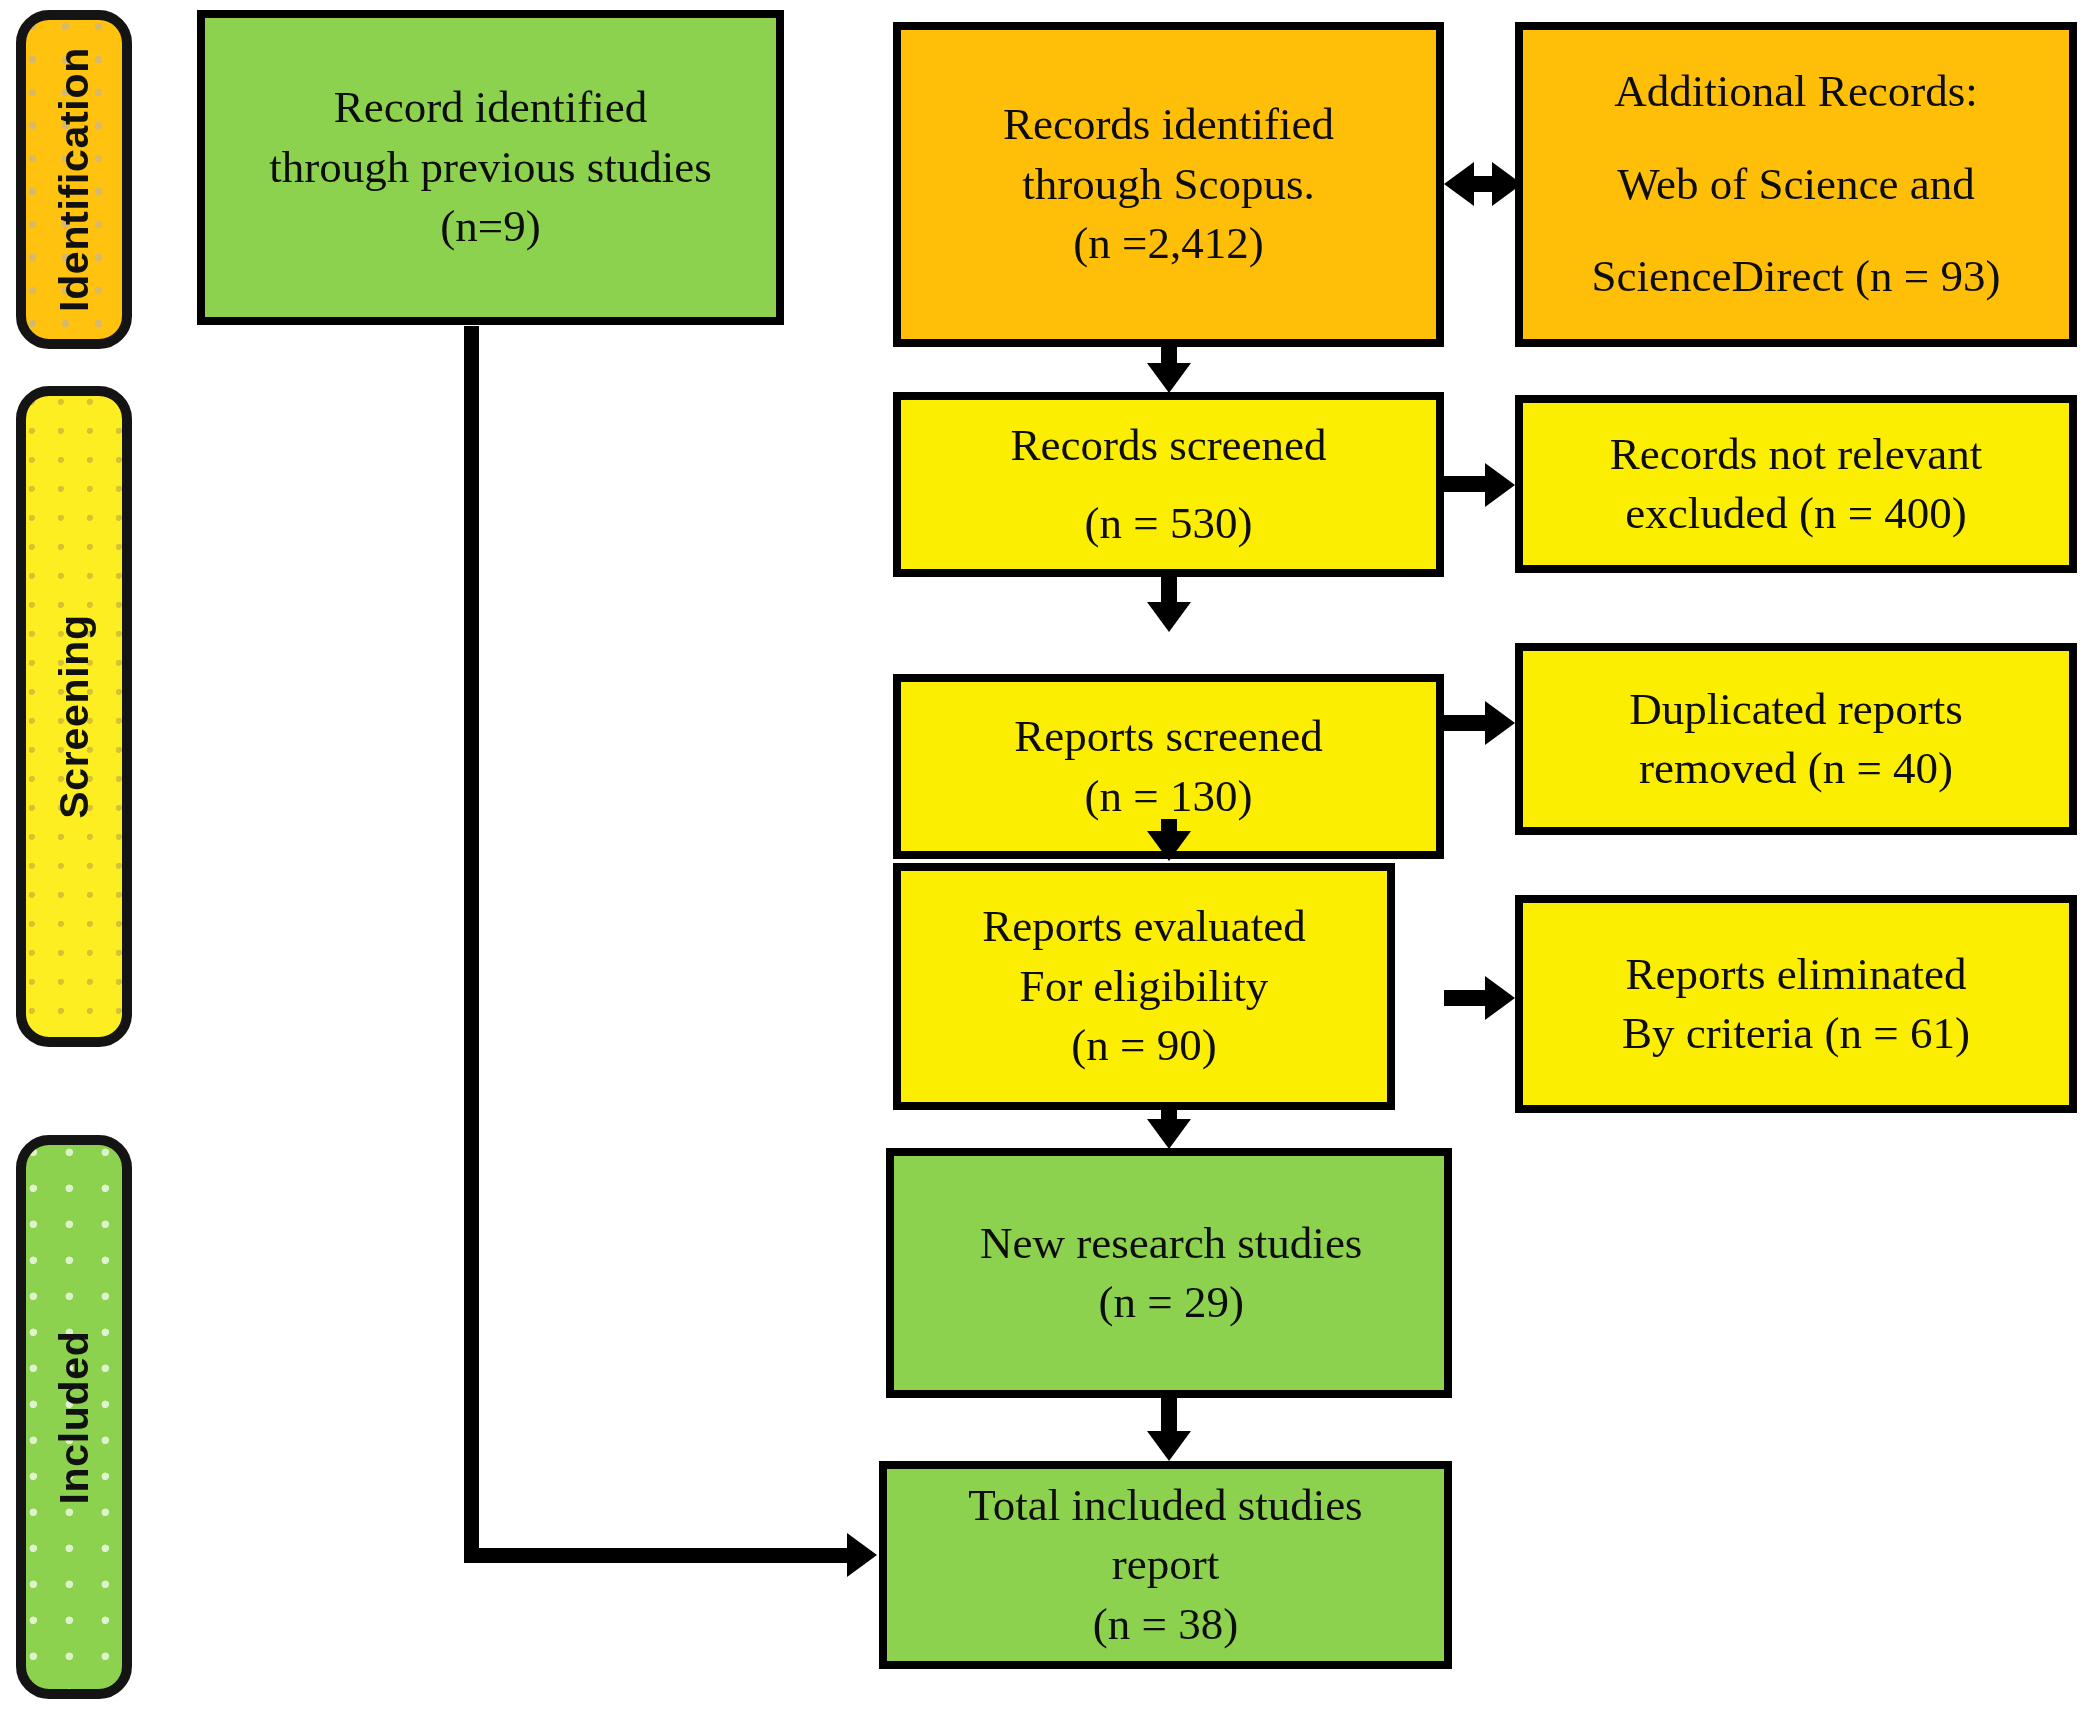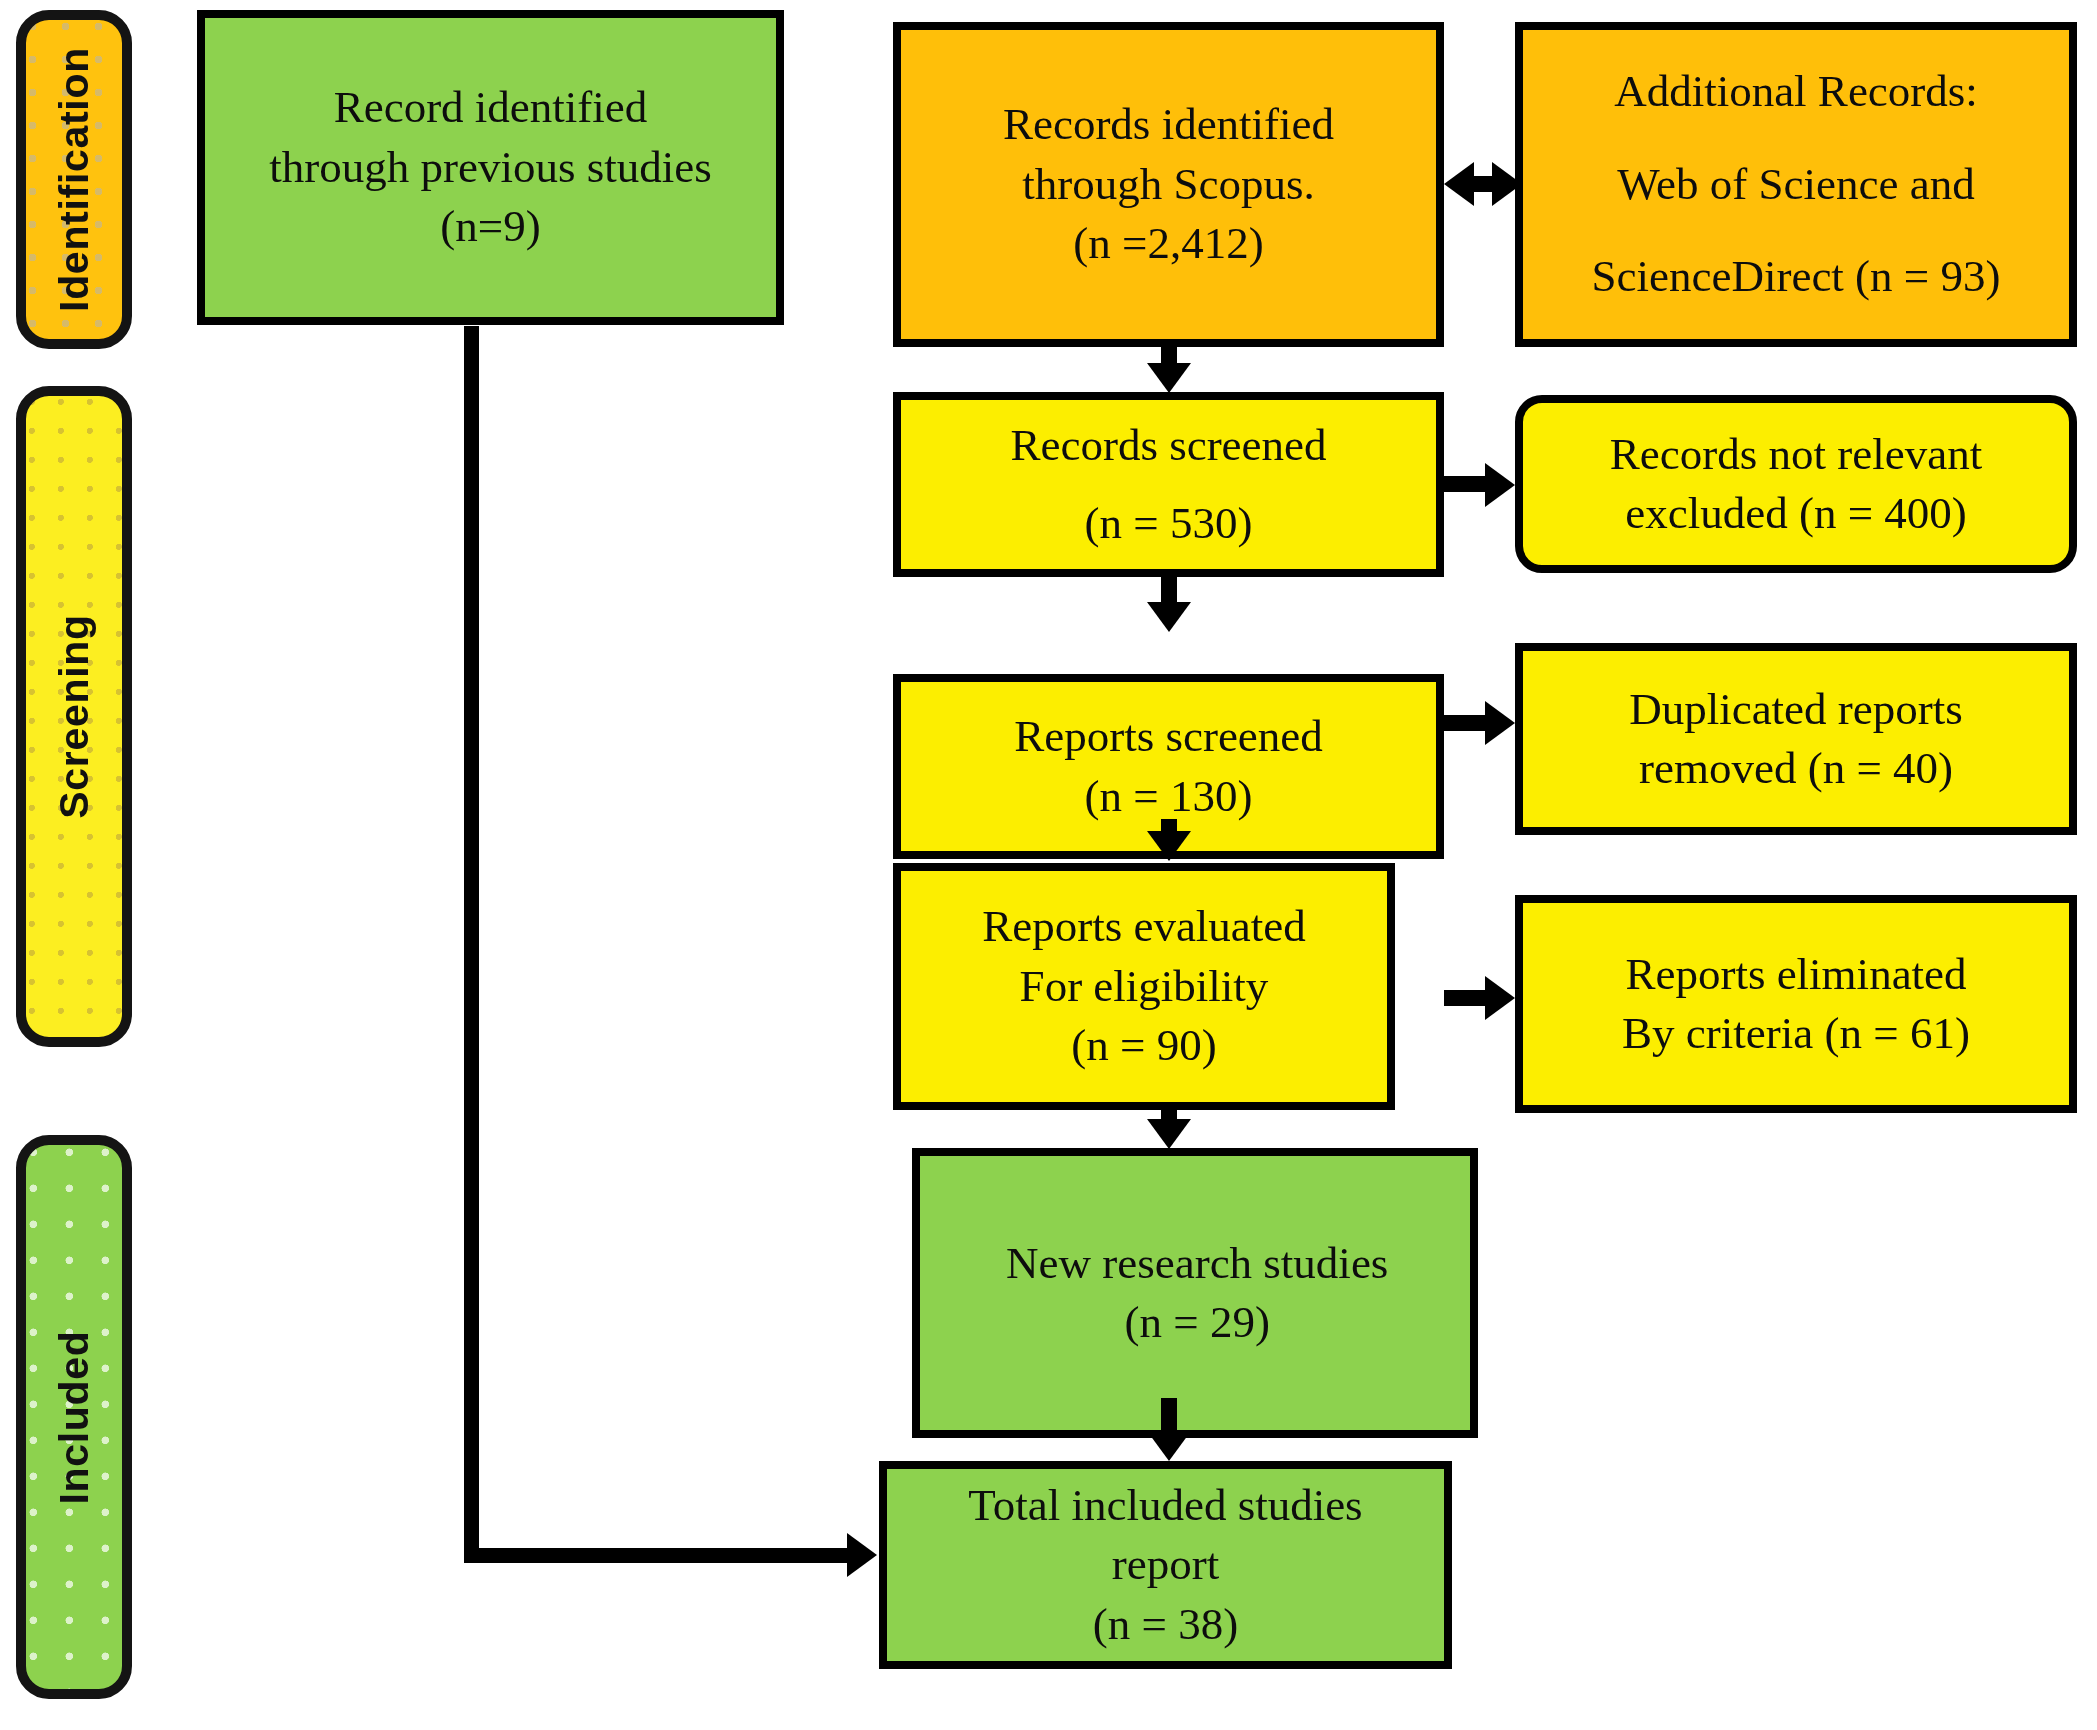--- a/index.html
+++ b/index.html
@@ -137,21 +137,21 @@
     <div class="conn" style="left:1466px; top:176px; width:30px; height:16px;"></div>
     <div class="arrow-head ah-left" style="left:1444px; top:162px;"></div>
     <div class="arrow-head ah-right" style="left:1492px; top:162px;"></div>
   </div>
 
   <div class="flow-box box-yellow" style="left:893px; top:392px; width:551px; height:185px;gap:18px;">
     <span class="ln">Records screened</span>
     <span class="ln">(n = 530)</span>
   </div>
 
-  <div class="flow-box box-yellow" style="left:1515px; top:395px; width:562px; height:178px;border-radius:27px;">
+  <div class="flow-box box-yellow" style="left:1515px; top:395px; width:562px; height:178px;">
     <span class="ln">Records not relevant</span>
     <span class="ln">excluded (n = 400)</span>
   </div>
 
   <div>
     <div class="conn" style="left:1161px; top:347px; width:16px; height:19px;"></div>
     <div class="arrow-head ah-down" style="left:1147px; top:363px;"></div>
   </div>
 
   <div>
@@ -193,21 +193,21 @@
   <div>
     <div class="conn" style="left:1161px; top:819px; width:16px; height:14.5px;"></div>
     <div class="arrow-head ah-down" style="left:1147px; top:831px;"></div>
   </div>
 
   <div>
     <div class="conn" style="left:1444px; top:990px; width:45px; height:16px;"></div>
     <div class="arrow-head ah-right" style="left:1485px; top:976px;"></div>
   </div>
 
-  <div class="flow-box box-green" style="left:912px; top:1148px; width:566px; height:290px;padding-left:16px;">
+  <div class="flow-box box-green" style="left:886px; top:1148px; width:566px; height:250px;padding-left:16px;">
     <span class="ln">New research studies</span>
     <span class="ln">(n = 29)</span>
   </div>
 
   <div class="flow-box box-green" style="left:879px; top:1461px; width:573px; height:208px;">
     <span class="ln">Total included studies</span>
     <span class="ln">report</span>
     <span class="ln">(n = 38)</span>
   </div>
 

